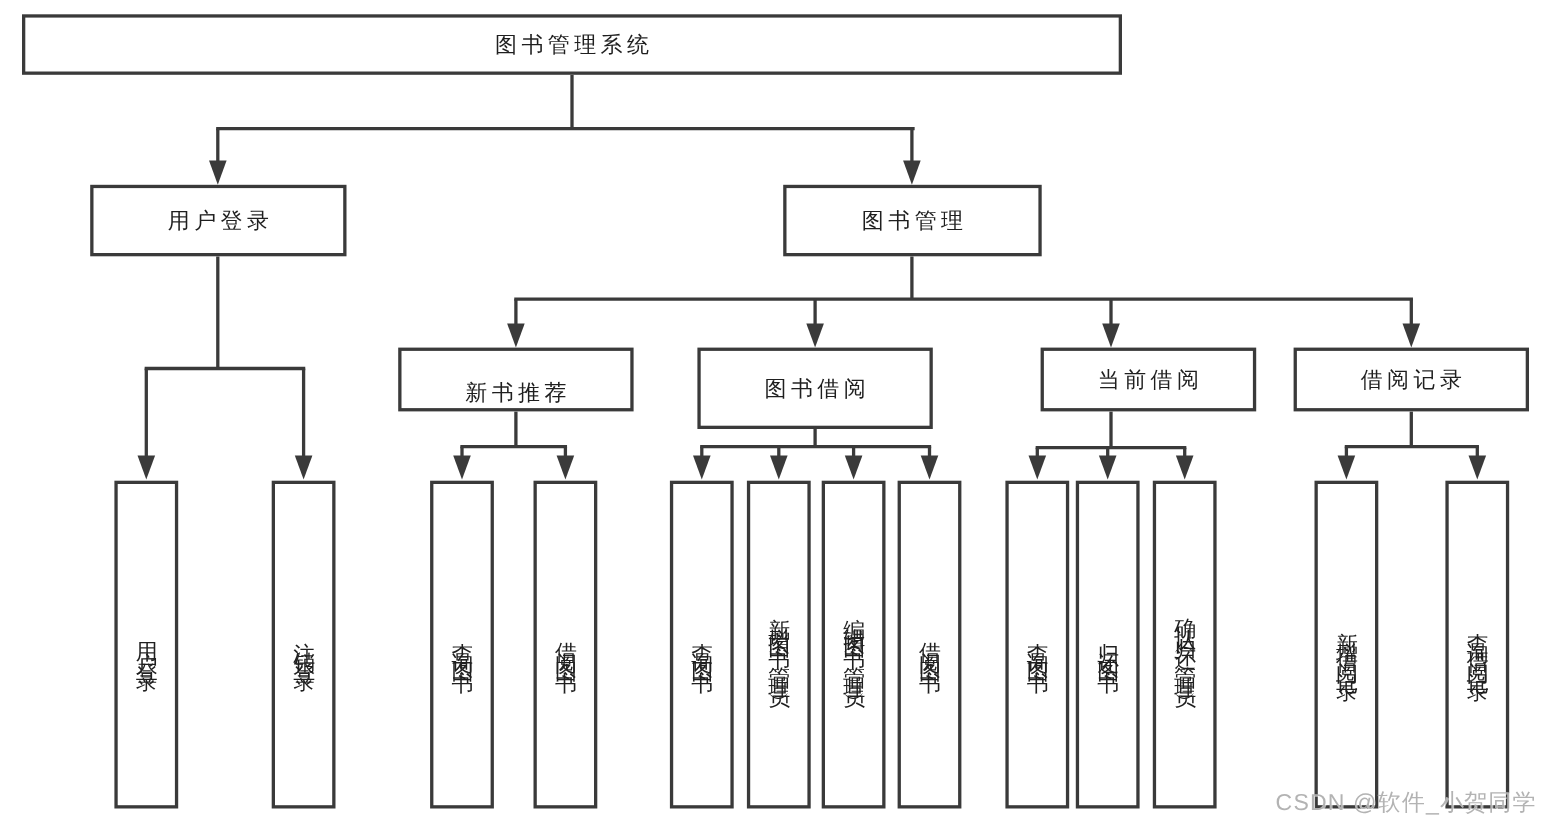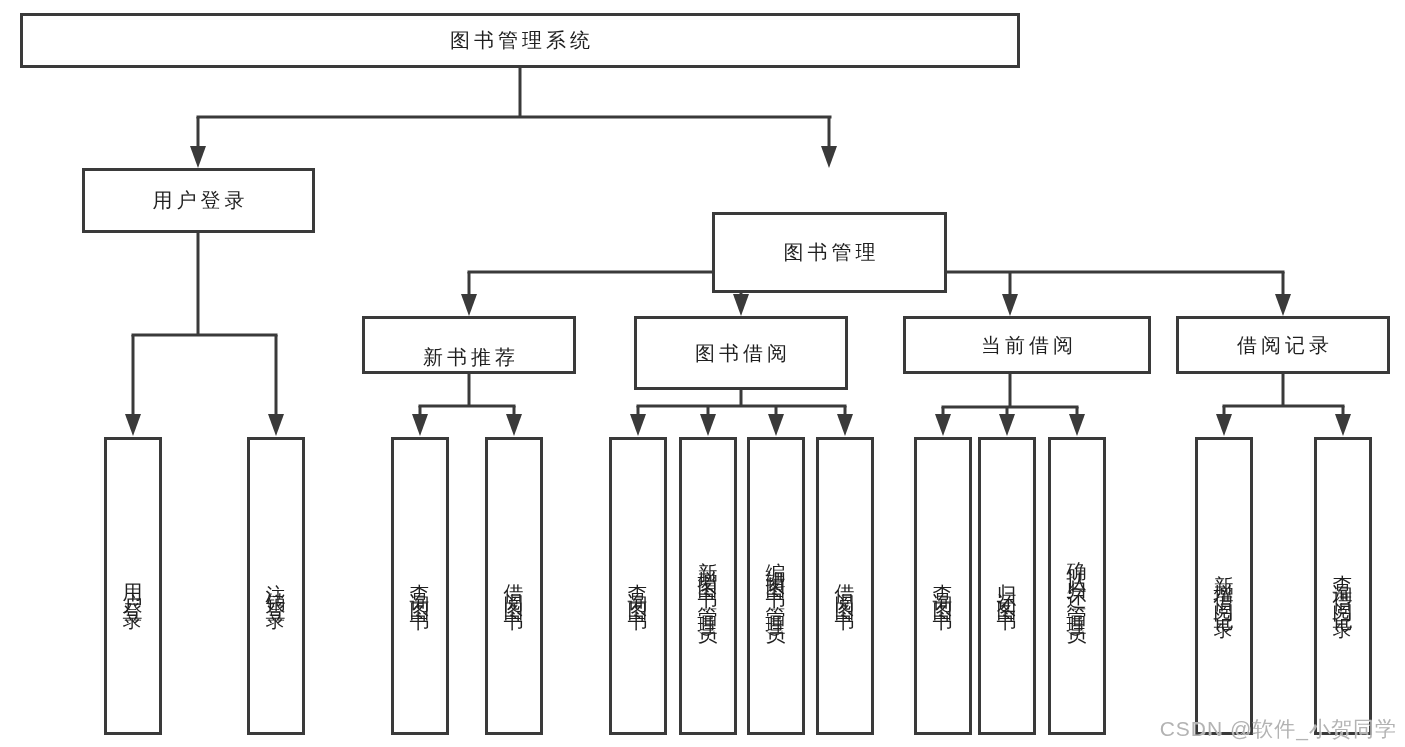--- a/index.html
+++ b/index.html
@@ -119,31 +119,31 @@
     <polygon points="1335,414 1351,414 1343,436" stroke="none"></polygon>
   </svg>
 
   <div class="box" style="left:20px; top:13px; width:1000px; height:55px;">
     <span class="lbl">图书管理系统</span>
   </div>
 
   <div class="box" style="left:82px; top:168px; width:233px; height:65px;">
     <span class="lbl">用户登录</span>
   </div>
-  <div class="box" style="left:712px; top:168px; width:235px; height:81px;margin-top:44px;">
+  <div class="box" style="left:712px; top:168px; width:235px; height:65px;">
     <span class="lbl">图书管理</span>
   </div>
 
   <div class="box" style="left:362px; top:316px; width:214px; height:58px;align-items:flex-end;">
     <span class="lbl">新书推荐</span>
   </div>
   <div class="box" style="left:634px; top:316px; width:214px; height:74px;">
     <span class="lbl">图书借阅</span>
   </div>
-  <div class="box" style="left:903px; top:316px; width:248px; height:58px;">
+  <div class="box" style="left:946px; top:316px; width:196px; height:58px;">
     <span class="lbl">当前借阅</span>
   </div>
   <div class="box" style="left:1176px; top:316px; width:214px; height:58px;align-items:center;">
     <span class="lbl">借阅记录</span>
   </div>
 
   <div class="box leaf" style="left:104px; top:437px; width:58px; height:298px;">
     <span class="lbl">用户登录</span>
   </div>
   <div class="box leaf" style="left:247px; top:437px; width:58px; height:298px;">

